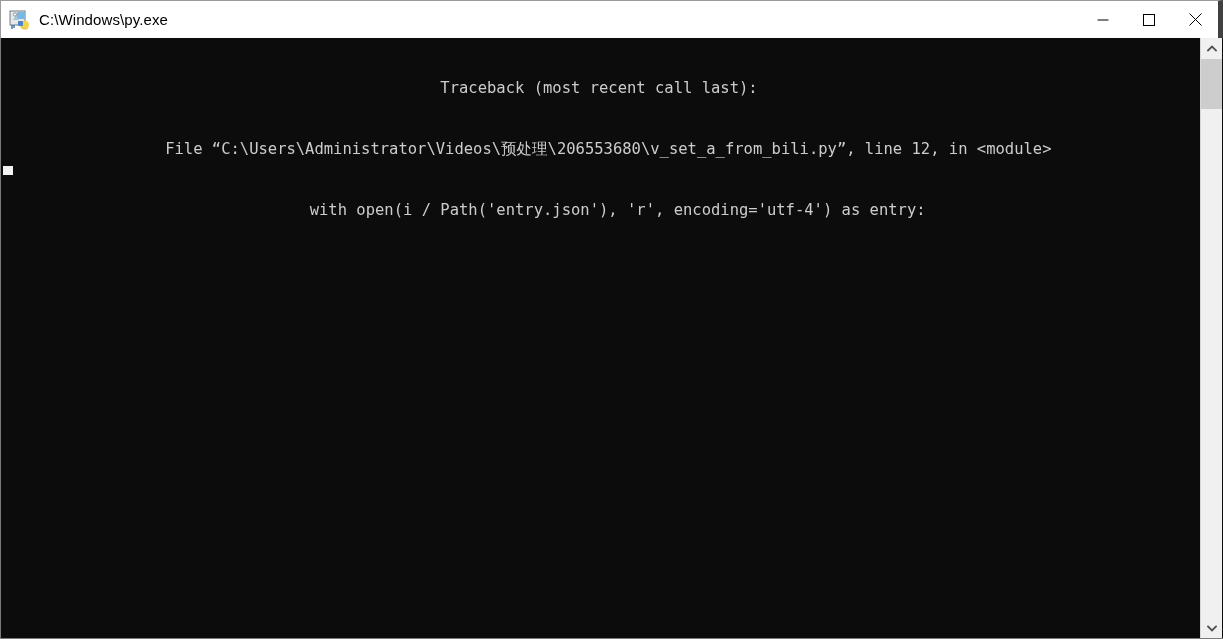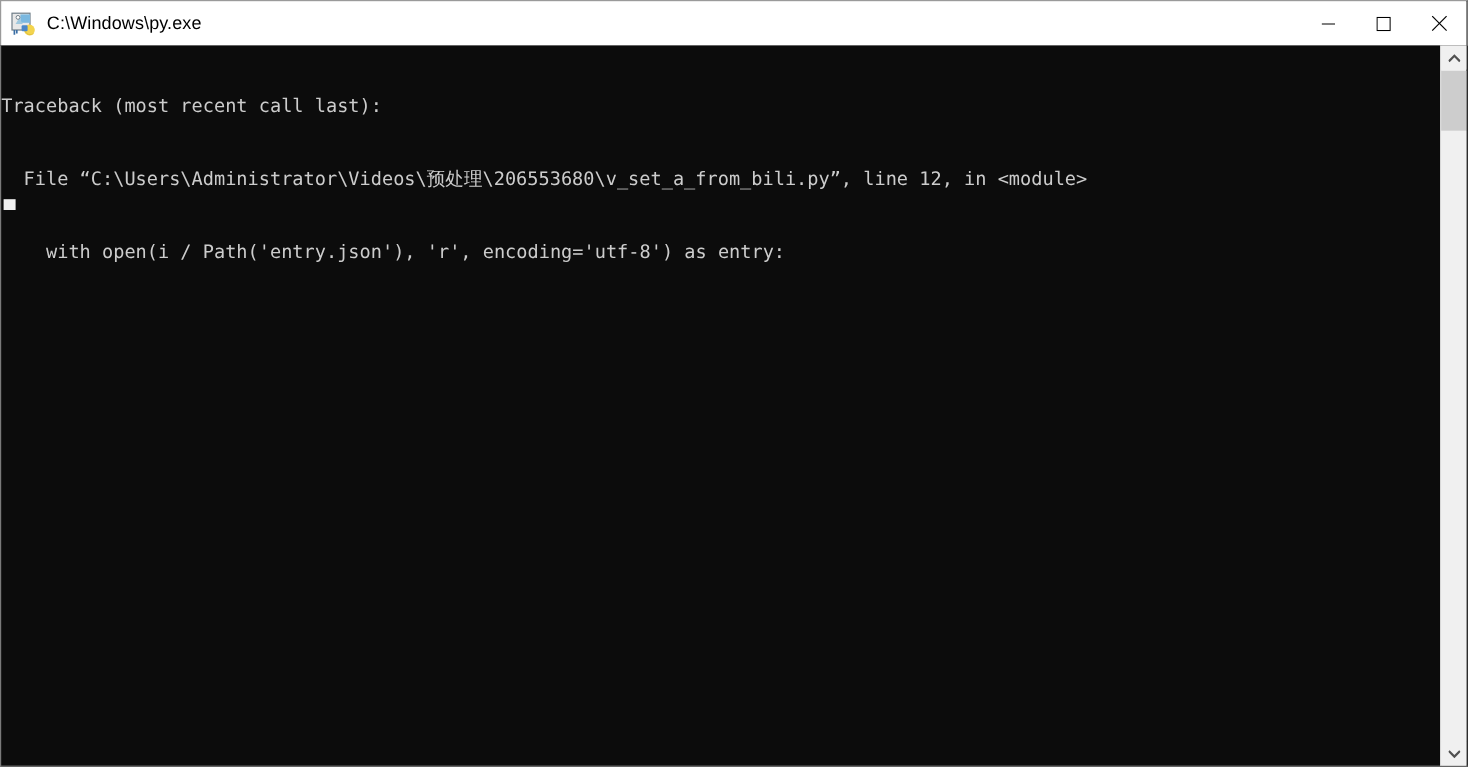--- a/index.html
+++ b/index.html
@@ -25,21 +25,21 @@
 
   
   .titlebar {
     position: absolute;
     left: 0; top: 0;
     width: 1223px;
     height: 38px;
     background: #ffffff;
     border-top: 1px solid #9a9a9a;
     border-left: 1px solid #9a9a9a;
-    border-right: 1px solid #404040;
+    border-right: 5px solid #404040;
     box-sizing: border-box;
     display: flex;
     align-items: center;
   }
   .title-icon {
     width: 22px;
     height: 22px;
     margin-left: 8px;
     margin-right: 8px;
     flex: 0 0 auto;
@@ -89,20 +89,21 @@
     font-family: "DejaVu Sans Mono", "Liberation Mono", monospace;
     font-size: 15.5px;
     line-height: 20.2px;
     color: #cccccc;
     white-space: pre;
     letter-spacing: 0px;
   }
   .console-text .line {
     white-space: pre;
     height: 20.2px;
+    text-align: center;
   }
   .cursor {
     position: absolute;
     left: 2px;
     top: 128px;
     width: 10px;
     height: 9px;
     background: #f2f2f2;
   }
 
@@ -180,21 +181,21 @@
         <line x1="0.5" y1="0.5" x2="12.5" y2="12.5" stroke="#000000" stroke-width="1"></line>
         <line x1="12.5" y1="0.5" x2="0.5" y2="12.5" stroke="#000000" stroke-width="1"></line>
       </svg>
     </div>
   </div>
 
   <div class="console">
     <div class="console-text">
       <div class="line">Traceback (most recent call last):</div>
       <div class="line">  File “C:\Users\Administrator\Videos\预处理\206553680\v_set_a_from_bili.py”, line 12, in &lt;module&gt;</div>
-      <div class="line">    with open(i / Path('entry.json'), 'r', encoding='utf-8') as entry:</div>
+      <div class="line">    with open(i / Path('entry.json'), 'r', encoding='utf-4') as entry:</div>
     </div>
     <div class="cursor"></div>
   </div>
 
   <div class="scrollbar">
     <div class="sb-arrow up">
       <svg width="10" height="7" viewBox="0 0 10 7" xmlns="http://www.w3.org/2000/svg">
         <path d="M1 5.5 L5 1.5 L9 5.5" fill="none" stroke="#505050" stroke-width="1.8" stroke-linecap="square"></path>
       </svg>
     </div>

